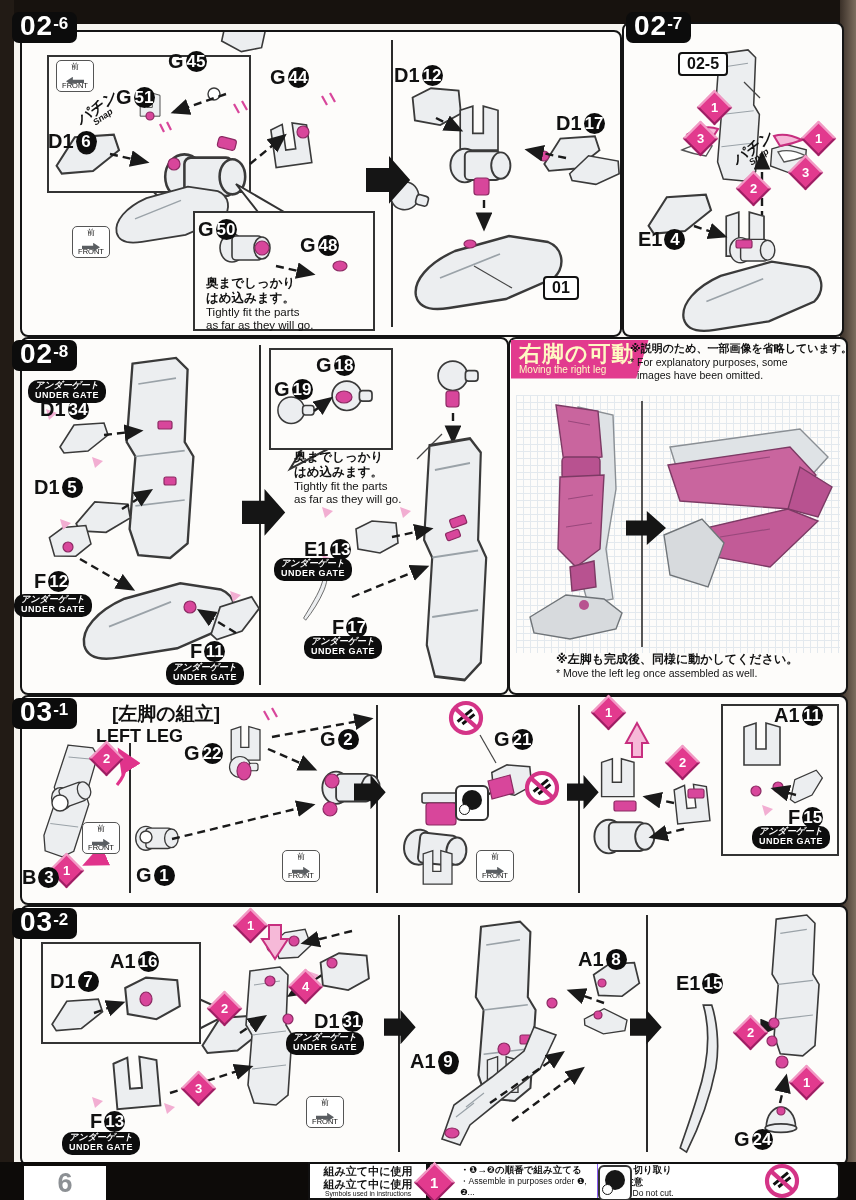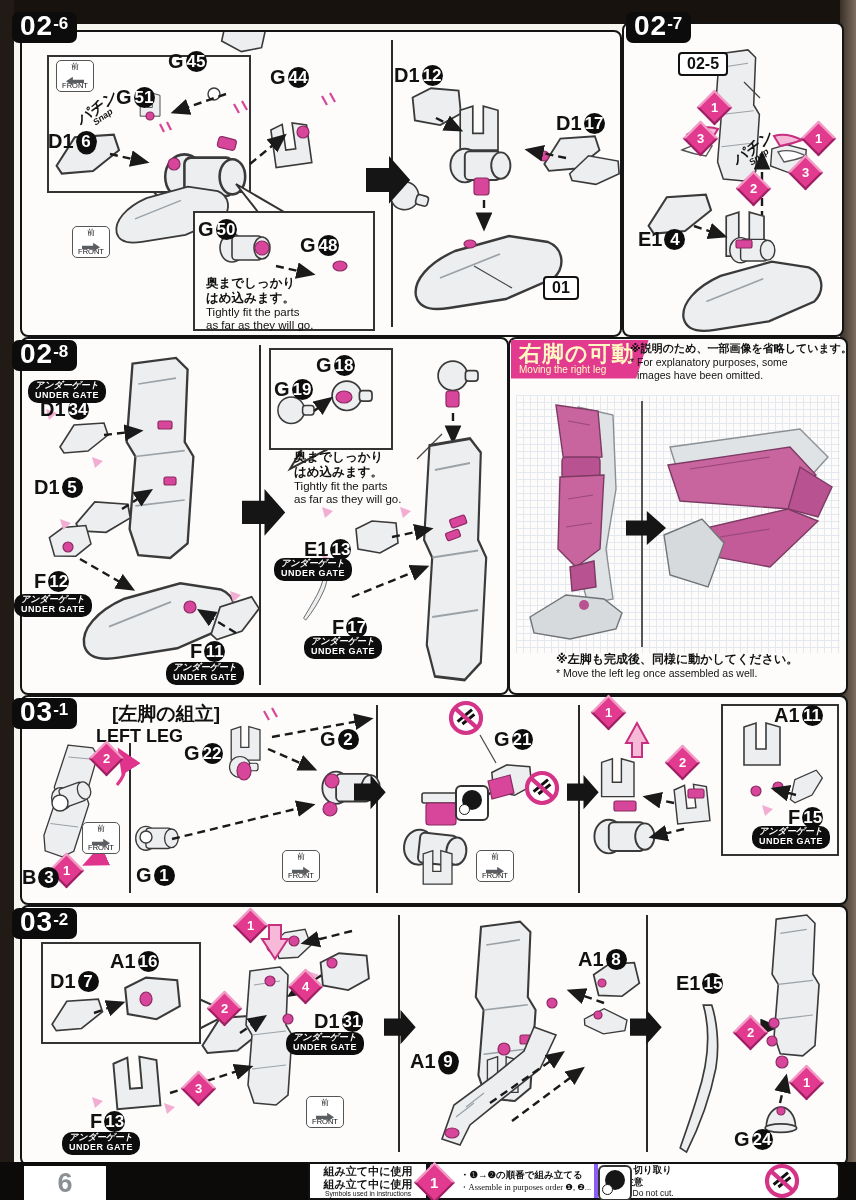--- a/index.html
+++ b/index.html
@@ -100,21 +100,21 @@
   .pagenum{font-weight:bold;font-size:27px;color:#8c9094;}
   .symbox{position:absolute;left:308px;top:1162px;width:120px;height:38px;background:#fff;
           border:2px solid #111;box-sizing:border-box;text-align:center;line-height:1.15;z-index:5;padding-top:1px;}
   .symbox .jp{font-weight:bold;font-size:11px;display:block;}
   .symbox .en{font-size:6.8px;display:block;}
   .legend{position:absolute;left:428px;top:1162px;width:412px;height:38px;background:#fff;
           border:2px solid #111;border-radius:5px;box-sizing:border-box;display:flex;z-index:5;}
   .lcell{display:flex;align-items:center;padding-left:30px;line-height:1.25;box-sizing:border-box;}
   .lcell .txt .jp{font-weight:bold;font-size:9.5px;display:block;}
   .lcell .txt .en{font-size:8.5px;display:block;}
-  .lc1{width:168px;border-right:4px solid #8b5cf6;font-family:Liberation Serif, serif;}
+  .lc1{width:168px;border-right:1px solid #8b5cf6;}
   .lc2{width:160px;border-right:2px solid #111;}
   .lc3{width:80px;padding-left:26px;}
   .diam.lg{width:25px;height:25px;z-index:6;}
   .diam.lg span{font-size:15px;}
   .wm{position:absolute;right:0px;bottom:5px;font-weight:bold;font-size:23px;letter-spacing:.5px;
       color:rgba(252,252,252,.92);text-shadow:0 0 2px rgba(90,90,90,.9),1px 1px 1px rgba(60,60,60,.8);z-index:7;}
 </style>
 </head>
 <body>
 

